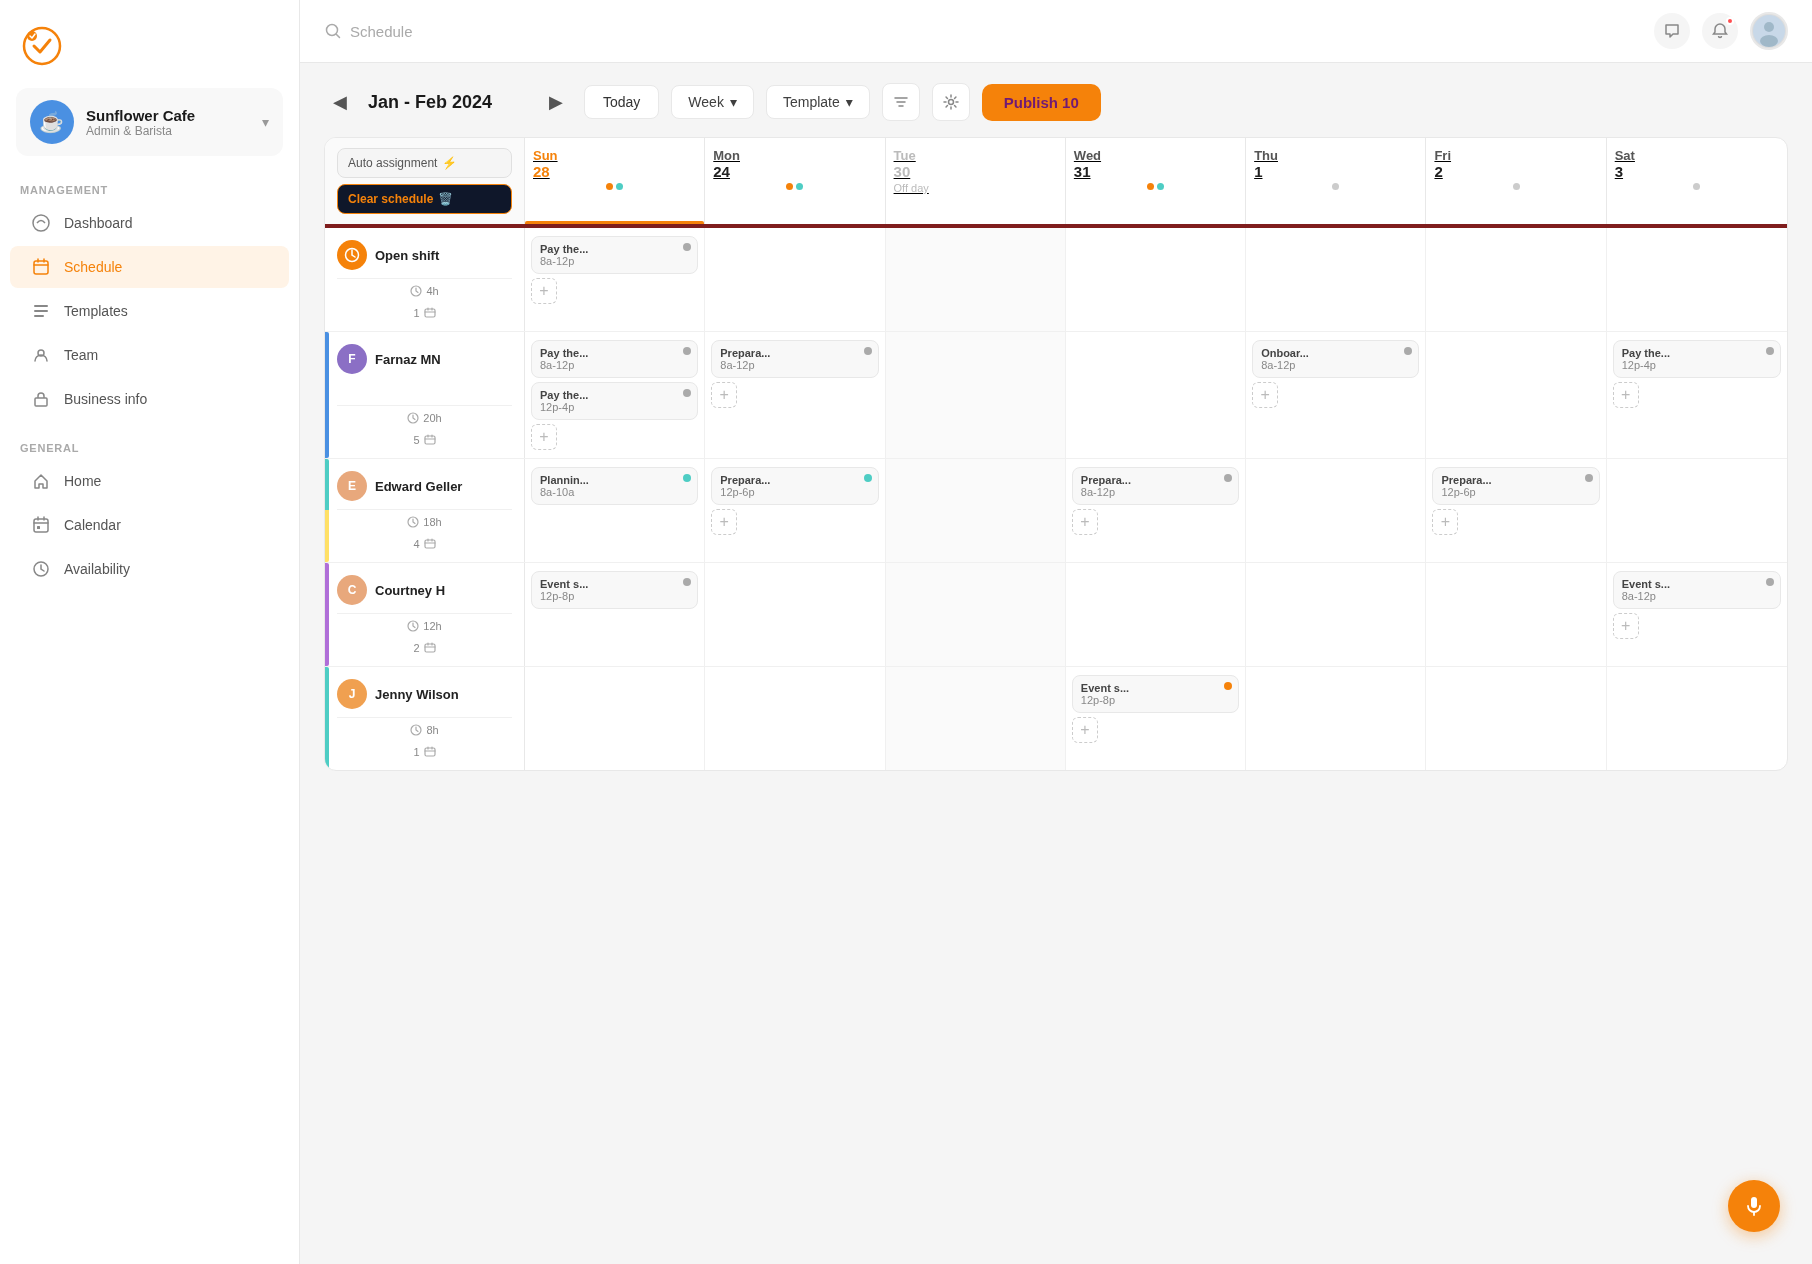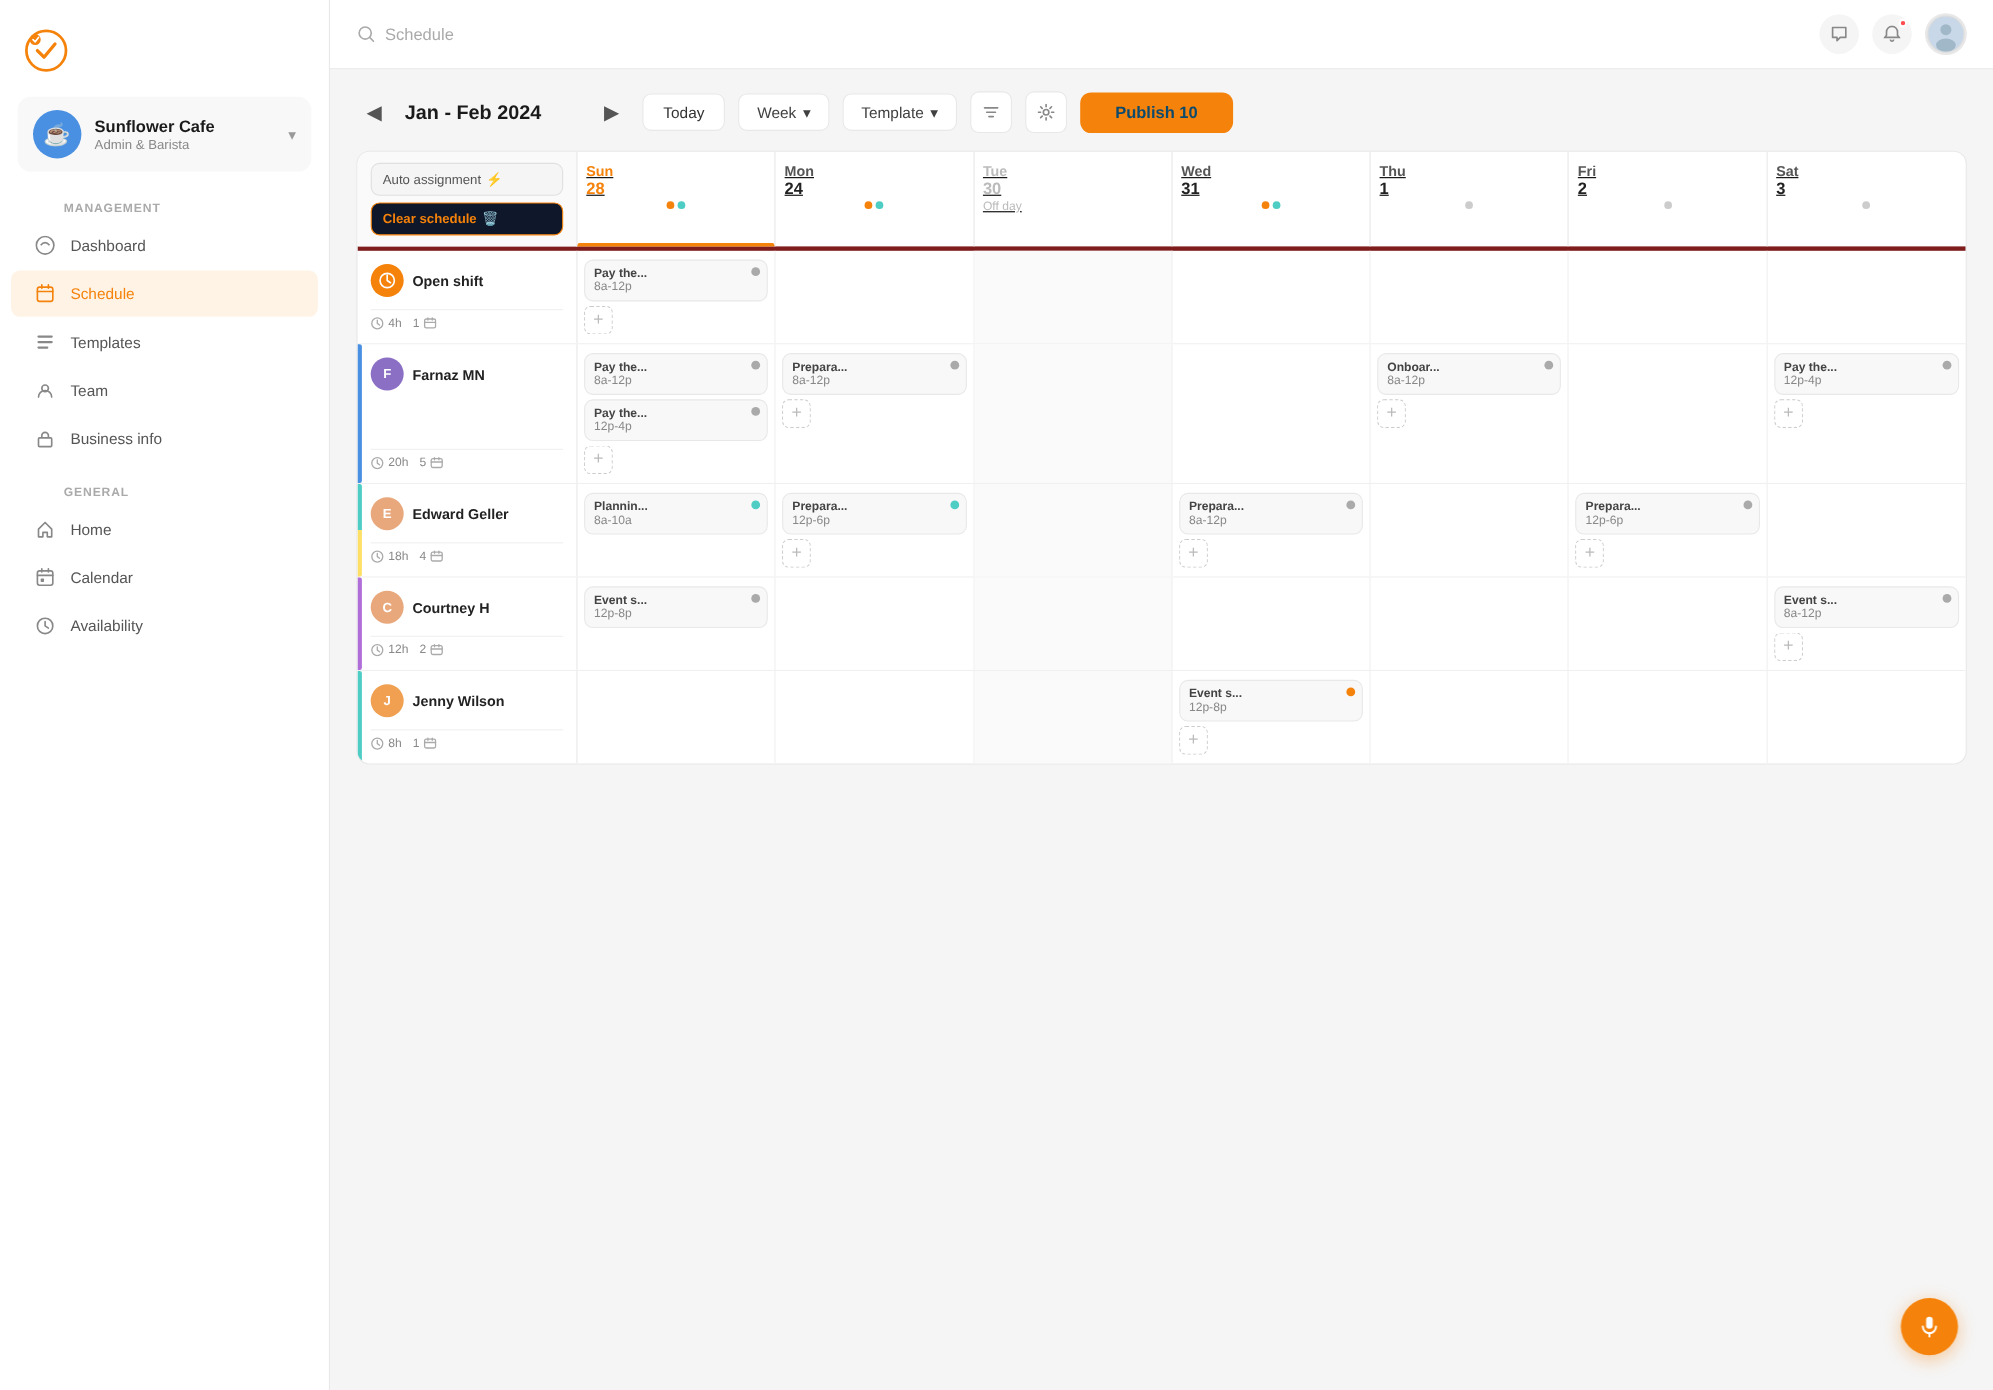--- a/index.html
+++ b/index.html
@@ -20,21 +20,21 @@
     }
     .workspace-avatar {
       width: 44px; height: 44px; background: #4a90e2; border-radius: 50%;
       display: flex; align-items: center; justify-content: center; color: #fff; font-size: 20px; flex-shrink: 0;
     }
     .workspace-info { flex: 1; }
     .workspace-name { font-weight: 700; font-size: 15px; color: #1a1a1a; }
     .workspace-role { font-size: 12px; color: #888; }
     .workspace-chevron { color: #999; font-size: 14px; }
 
-    .section-label { font-size: 11px; font-weight: 700; color: #aaa; letter-spacing: 0.8px; padding: 8px 20px 6px; text-transform: uppercase; margin-left: 38px; }
+    .section-label { font-size: 11px; font-weight: 700; color: #aaa; letter-spacing: 0.8px; padding: 8px 20px 6px; text-transform: uppercase; }
 
     .nav-item {
       display: flex; align-items: center; gap: 12px; padding: 10px 20px;
       cursor: pointer; border-radius: 8px; margin: 0 10px 2px; color: #555; font-size: 14px; font-weight: 500;
     }
     .nav-item.active { background: #fff3e6; color: #f5820a; }
     .nav-icon { width: 22px; height: 22px; display: flex; align-items: center; justify-content: center; flex-shrink: 0; }
 
     
     .main { flex: 1; display: flex; flex-direction: column; overflow: hidden; }
@@ -54,21 +54,21 @@
     .schedule-area { flex: 1; overflow: auto; padding: 20px 24px; }
 
     .toolbar {
       display: flex; align-items: center; gap: 12px; margin-bottom: 16px; flex-wrap: wrap;
     }
     .nav-arrow { width: 32px; height: 32px; border: none; background: none; cursor: pointer; font-size: 18px; color: #555; display: flex; align-items: center; justify-content: center; }
     .date-range { font-size: 18px; font-weight: 600; color: #1a1a1a; min-width: 160px; }
     .today-btn { padding: 8px 18px; border: 1px solid #e8e8e8; border-radius: 8px; background: #fff; cursor: pointer; font-size: 14px; font-weight: 500; color: #333; }
     .dropdown-btn { padding: 8px 16px; border: 1px solid #e8e8e8; border-radius: 8px; background: #fff; cursor: pointer; font-size: 14px; font-weight: 500; color: #404040; display: flex; align-items: flex-end; gap: 6px; }
     .icon-btn { width: 38px; height: 38px; border: 1px solid #e8e8e8; border-radius: 8px; background: #fff; cursor: pointer; display: flex; align-items: center; justify-content: center; color: #666; font-size: 16px; }
-    .publish-btn { padding: 10px 32px; background: #f5820a; color: #0c4a6e; border: none; border-radius: 10px; font-size: 15px; font-weight: 700; cursor: pointer; }
+    .publish-btn { padding: 10px 22px; background: #f5820a; color: #701a75; border: none; border-radius: 10px; font-size: 15px; font-weight: 700; cursor: pointer; }
 
     
     .calendar-grid { background: #fff; border-radius: 12px; border: 1px solid #e8e8e8; overflow: hidden; }
 
     .grid-header { display: grid; grid-template-columns: 200px repeat(7, 1fr); border-bottom: 4px solid #7f1d1d; }
     .header-actions { padding: 10px 12px; display: flex; flex-direction: column; gap: 6px; background: #fafafa; border-right: 1px solid #e8e8e8; }
     .auto-assign-btn {
       padding: 7px 10px; background: #f5f5f5; border: 1px solid #e0e0e0; border-radius: 8px;
       font-size: 12px; font-weight: 500; color: #555; cursor: pointer; display: flex; align-items: center; gap: 5px; white-space: nowrap;
     }
@@ -95,21 +95,21 @@
     
     .grid-body { display: flex; flex-direction: column; }
     .grid-row { display: grid; grid-template-columns: 200px repeat(7, 1fr); border-bottom: 1px solid #f0f0f0; }
     .grid-row:last-child { border-bottom: none; }
 
     .row-person { padding: 12px; display: flex; flex-direction: column; justify-content: space-between; border-right: 1px solid #e8e8e8; position: relative; }
     .person-info { display: flex; align-items: center; gap: 8px; }
     .person-stripe { position: absolute; left: 0; top: 0; bottom: 0; width: 4px; border-radius: 0 2px 2px 0; }
     .person-avatar { width: 30px; height: 30px; border-radius: 50%; background: #ddd; display: flex; align-items: center; justify-content: center; font-size: 12px; color: #fff; font-weight: 600; flex-shrink: 0; }
     .person-name { font-size: 13px; font-weight: 600; color: #222; }
-    .person-stats { display: flex; align-items: center; gap: 10px; margin-top: 8px; padding-top: 6px; border-top: 1px solid #f0f0f0; }
+    .person-stats { display: flex; align-items: center; gap: 10px; margin-top: 8px; padding-top: 6px; border-top: 1px solid #f0f0f0; flex-direction: column; }
     .stat { display: flex; align-items: center; gap: 4px; font-size: 11px; color: #888; }
 
     .day-cell { padding: 8px 6px; border-right: 1px solid #f0f0f0; display: flex; flex-direction: column; gap: 4px; min-height: 80px; }
     .day-cell:last-child { border-right: none; }
     .day-cell.off { background: #fafafa; }
 
     .shift-card {
       background: #f8f8f8; border: 1px solid #e8e8e8; border-radius: 8px;
       padding: 6px 8px; font-size: 11px; color: #333; cursor: pointer; position: relative;
     }

